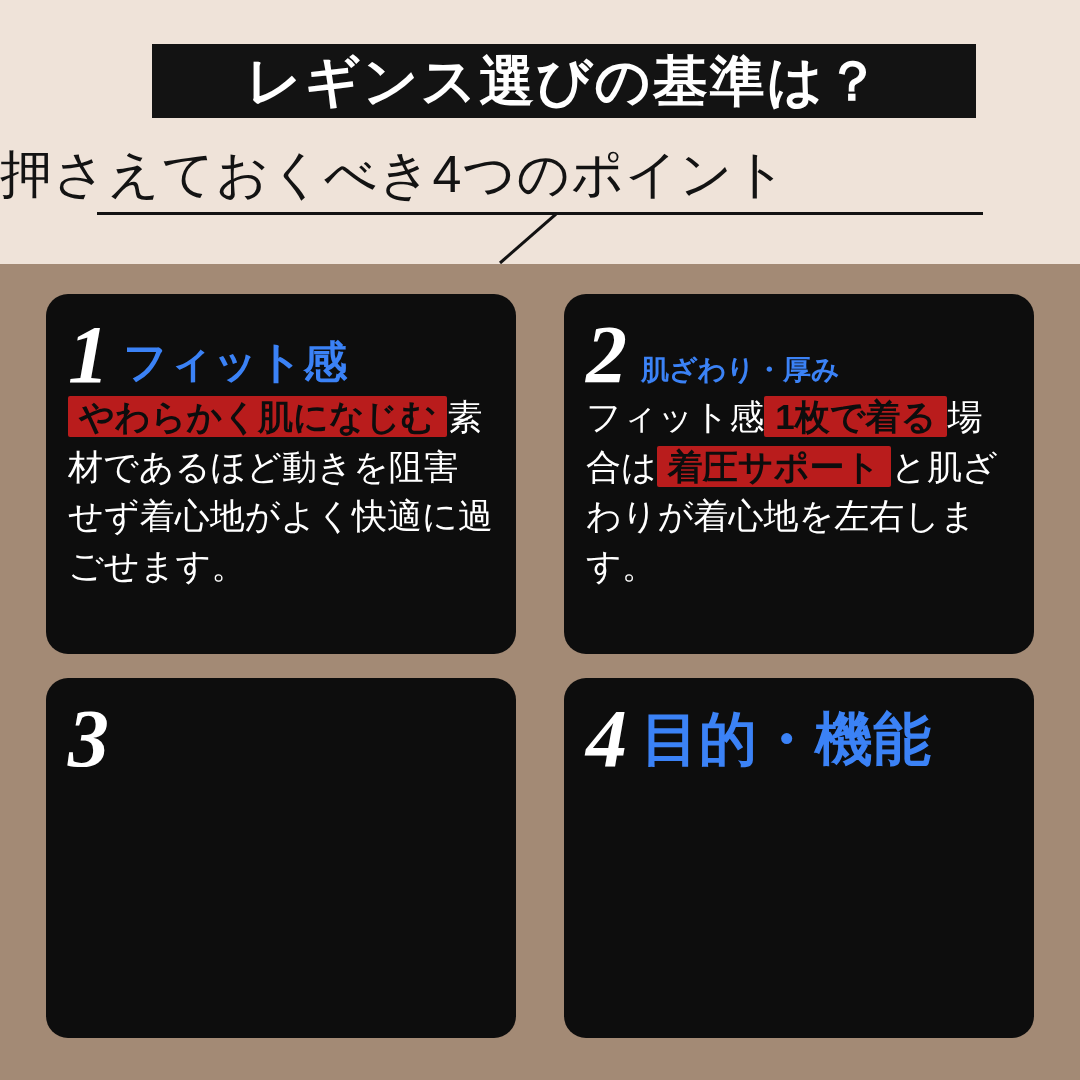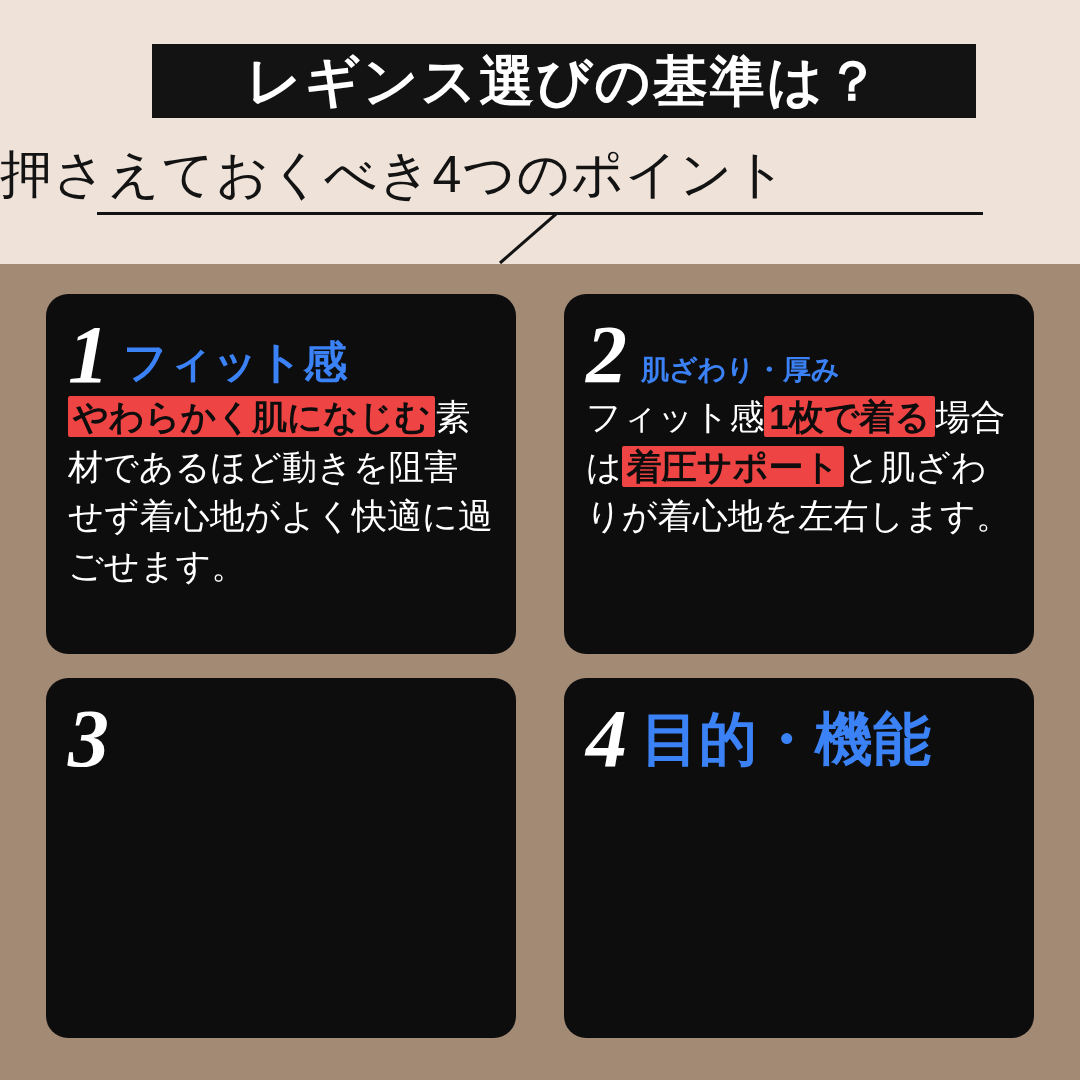--- a/index.html
+++ b/index.html
@@ -125,24 +125,24 @@
     white-space: nowrap;
   }
   .card-body {
     color: #ffffff;
     font-size: 35px;
     font-weight: 500;
     line-height: 1.42;
     letter-spacing: 0px;
   }
   .card-body .hl {
-    background: #ef4444;
+    background: #b91c1c;
     color: #0d0d0d;
     font-weight: bold;
-    padding: 1px 5px;
+    padding: 1px 11px;
     border-radius: 2px;
     box-decoration-break: clone;
     -webkit-box-decoration-break: clone;
   }
   
   .card-2 .card-title { font-size: 28px; }
   .card-4 .card-title { font-size: 58px; }
 </style>
 </head>
 <body>

